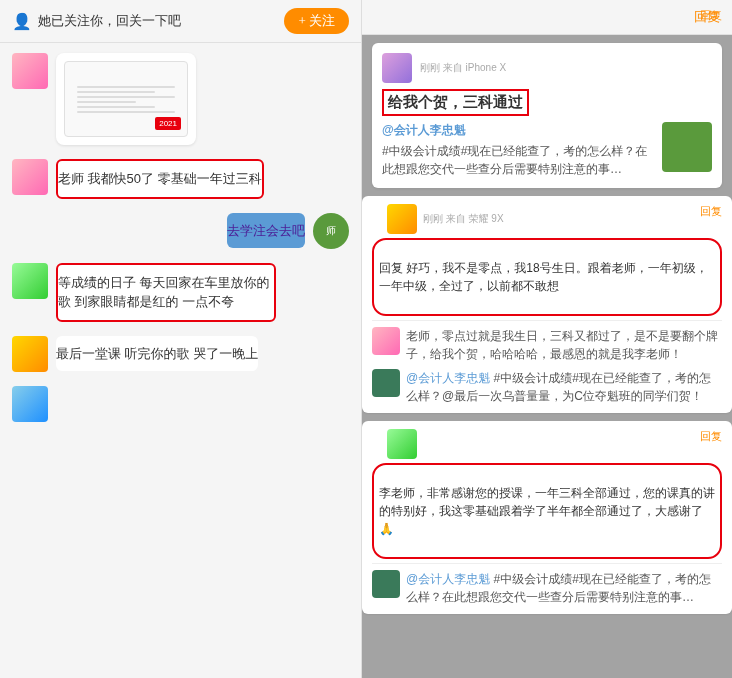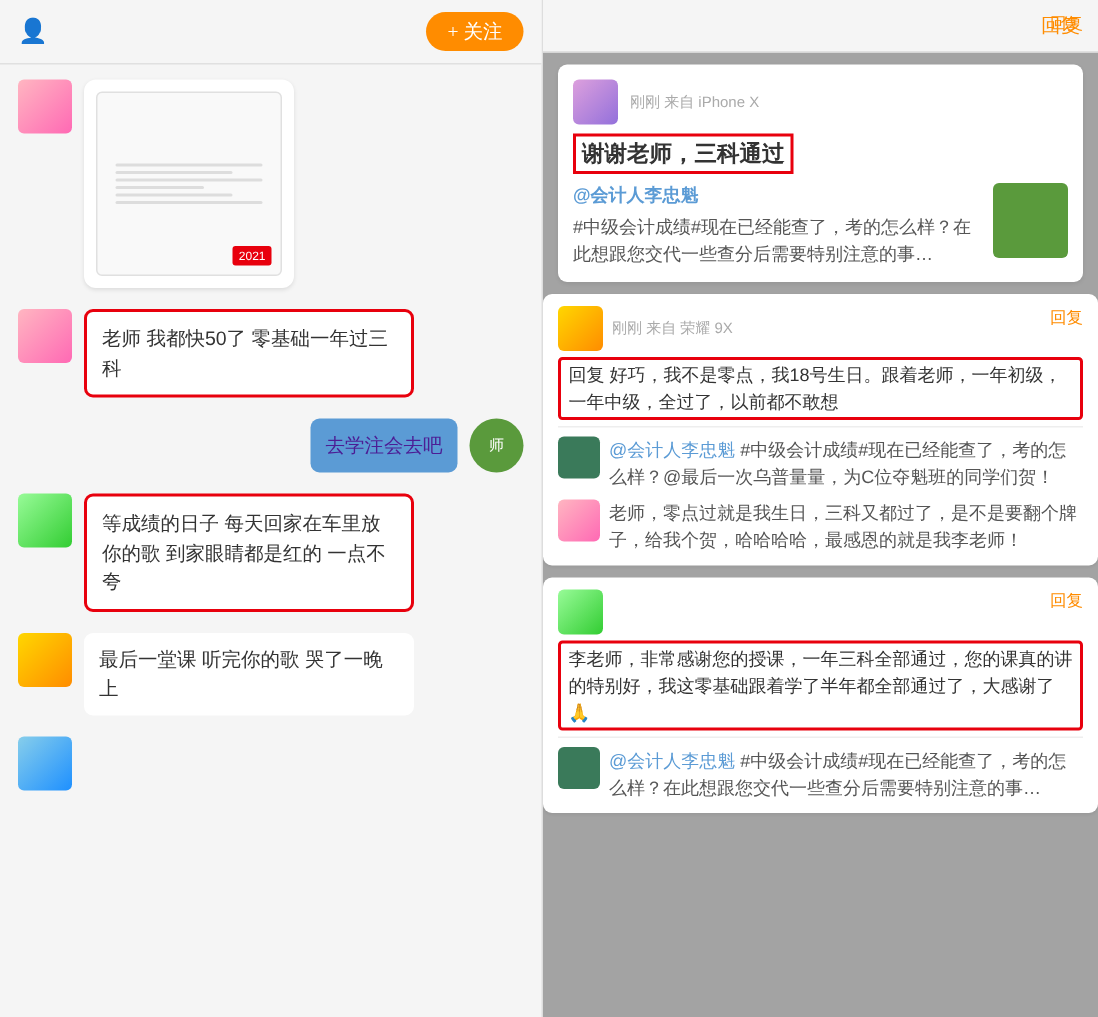--- a/index.html
+++ b/index.html
@@ -65,21 +65,21 @@
       background: white;
       border-radius: 8px;
       padding: 8px;
       width: 140px;
       box-shadow: 0 1px 3px rgba(0,0,0,0.1);
     }
     .doc-card-inner {
       background: #f9f9f9;
       border: 1px solid #e0e0e0;
       border-radius: 4px;
-      height: 123px;
+      height: 76px;
       display: flex;
       flex-direction: column;
       align-items: center;
       justify-content: center;
       font-size: 10px;
       color: #999;
       overflow: hidden;
       position: relative;
     }
     .doc-lines {
@@ -124,21 +124,21 @@
       overflow: hidden;
       display: flex;
       align-items: center;
       justify-content: center;
     }
 
     .bubble {
       max-width: 220px;
       background: white;
       border-radius: 6px;
-      padding: 8px 10px;
+      padding: 8px 0;
       font-size: 13px;
       line-height: 1.5;
       color: #333;
       position: relative;
     }
     .bubble.highlighted {
       border: 2px solid #e8000d;
     }
     .bubble.blue {
       background: #5b9bd5;
@@ -223,42 +223,43 @@
       margin-bottom: 8px;
       box-shadow: 0 1px 2px rgba(0,0,0,0.06);
       position: relative;
     }
 
     .comment-header {
       display: flex;
       align-items: center;
       gap: 6px;
       margin-bottom: 4px;
+      margin-left: 15px;
     }
 
     .comment-avatar {
       width: 30px;
       height: 30px;
       border-radius: 4px;
       background: #ccc;
       flex-shrink: 0;
     }
 
     .comment-meta {
       font-size: 10px;
       color: #aaa;
     }
 
     .comment-body {
       font-size: 12px;
       color: #333;
       line-height: 1.5;
       border: 2px solid #e8000d;
-      padding: 1px 5px;
-      border-radius: 3px;
+      padding: 19px 5px;
+      border-radius: 14px;
       margin-bottom: 4px;
     }
 
     .reply-label {
       position: absolute;
       top: 8px;
       right: 10px;
       font-size: 11px;
       color: #ff8c00;
       cursor: pointer;
@@ -313,20 +314,21 @@
 
     .divider { height: 1px; background: #eee; margin: 4px 0; }
   </style>
 </head>
 <body>
 
 <div class="left-panel">
   <div class="top-bar">
     <div class="top-bar-left">
       <span style="font-size:16px;">👤</span>
+      <span>她已关注你，回关一下吧</span>
     </div>
     <button class="follow-btn">+ 关注</button>
   </div>
 
   <div class="chat-area">
 
     <div class="msg-row">
       <div class="avatar av-pink"></div>
       <div class="doc-card">
         <div class="doc-card-inner">
@@ -385,51 +387,51 @@
   </div>
 
   <div class="post-card">
     <div class="post-header">
       <div class="comment-avatar av-purple"></div>
       <div>
         <div class="comment-meta">刚刚  来自 iPhone X</div>
       </div>
       <span class="reply-label" style="margin-left:auto;">回复</span>
     </div>
-    <div class="post-title">谢谢老师，三科通过</div>
+    <div class="post-title">给我个贺，三科通过</div>
     <div class="post-content">
       <div>
         <div style="font-size:12px; color:#5b9bd5; font-weight:bold; margin-bottom:3px;">@会计人李忠魁</div>
         <div class="post-text">#中级会计成绩#现在已经能查了，考的怎么样？在此想跟您交代一些查分后需要特别注意的事…</div>
       </div>
       <div class="post-thumb av-teacher"></div>
     </div>
   </div>
 
   <div class="comment-item">
     <div class="comment-header">
       <div class="comment-avatar av-orange"></div>
       <div class="comment-meta">刚刚  来自 荣耀 9X</div>
       <span class="reply-label">回复</span>
     </div>
     <div class="comment-body">
       <span>回复         好巧，我不是零点，我18号生日。跟着老师，一年初级，一年中级，全过了，以前都不敢想</span>
     </div>
     <div class="divider"></div>
     <div class="sub-comment">
+      <div class="sub-comment-avatar av-pink"></div>
+      <div class="sub-comment-text">
+        <span>老师，零点过就是我生日，三科又都过了，是不是要翻个牌子，给我个贺，哈哈哈哈，最感恩的就是我李老师！</span>
+      </div>
+    </div>
+    <div class="sub-comment">
       <div class="sub-comment-avatar av-teacher2"></div>
       <div class="sub-comment-text">
         <span class="sub-comment-name">@会计人李忠魁</span>
         <span>#中级会计成绩#现在已经能查了，考的怎么样？@最后一次乌普量量，为C位夺魁班的同学们贺！</span>
-      </div>
-    </div>
-    <div class="sub-comment">
-      <div class="sub-comment-avatar av-pink"></div>
-      <div class="sub-comment-text">
-        <span>老师，零点过就是我生日，三科又都过了，是不是要翻个牌子，给我个贺，哈哈哈哈，最感恩的就是我李老师！</span>
       </div>
     </div>
   </div>
 
   <div class="comment-item">
     <div class="comment-header">
       <div class="comment-avatar av-green"></div>
       <span class="reply-label">回复</span>
     </div>
     <div class="comment-body">

